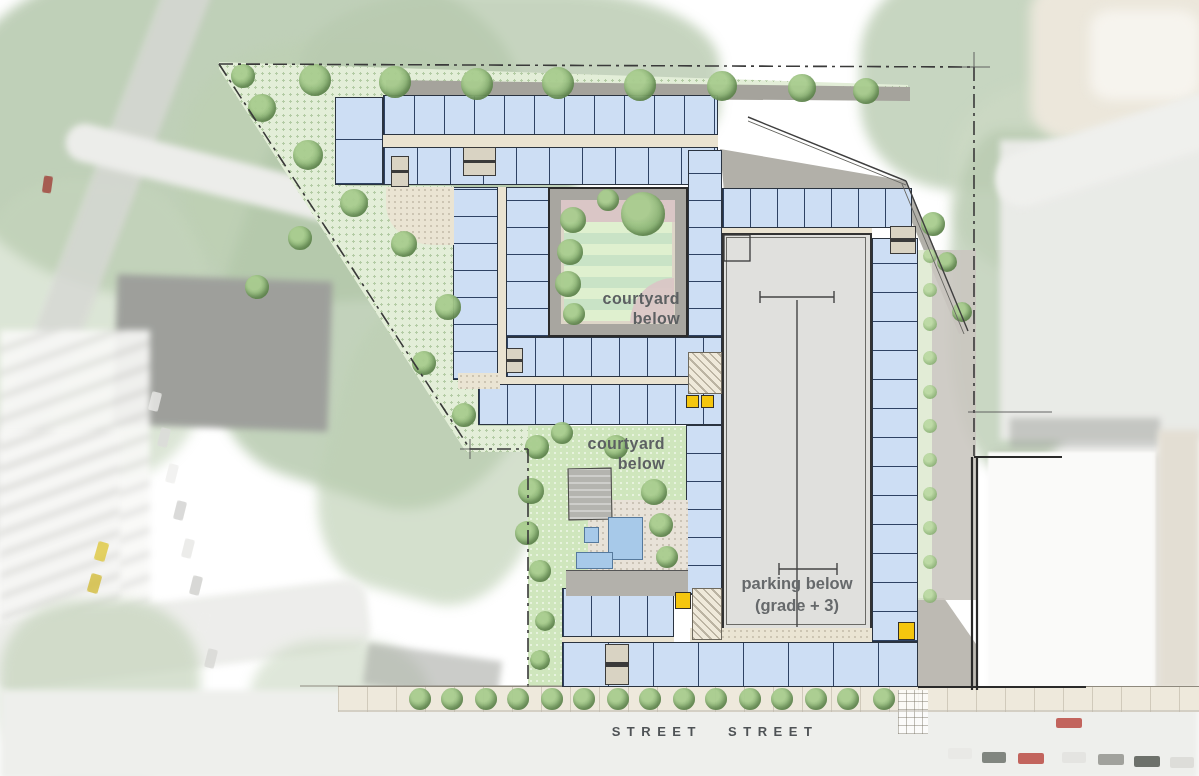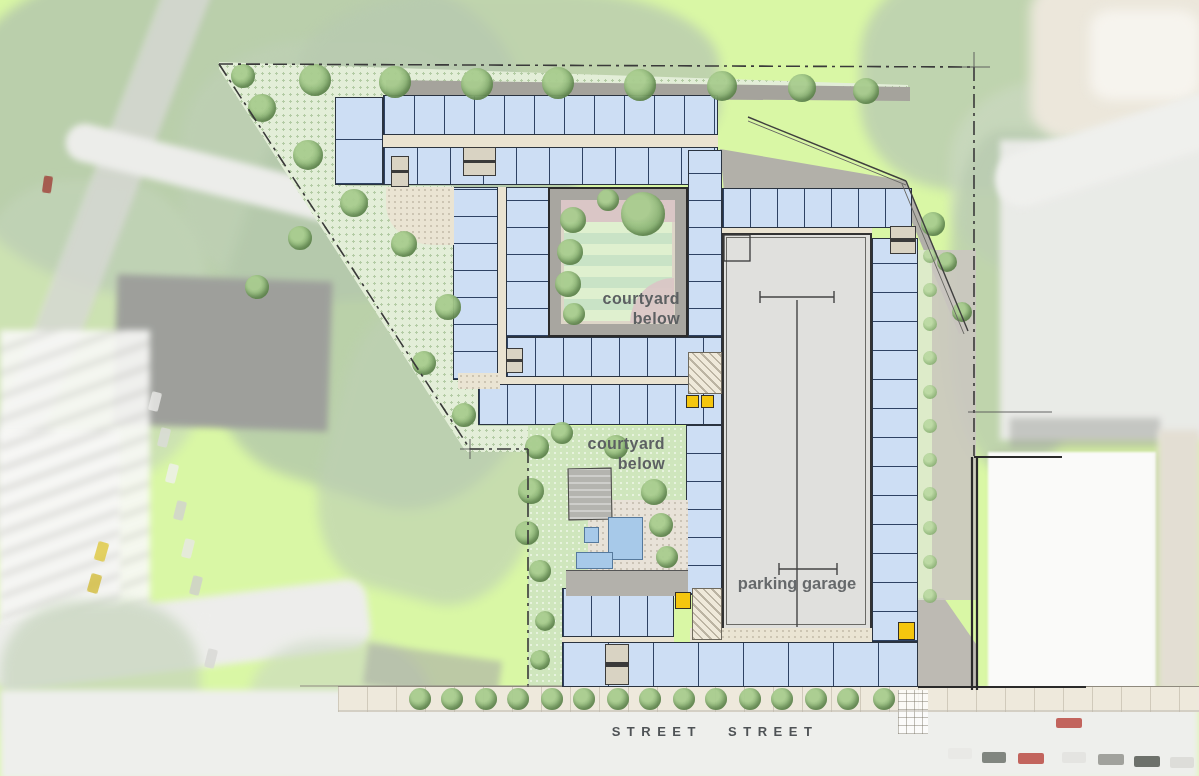--- a/index.html
+++ b/index.html
@@ -4,21 +4,21 @@
 <style>
   :root{
     --unit:#cddef4; --uline:#2e4263; --outline:#2a3340; --corridor:#eae3d1;
     --garfill:#e0e0dd; --roof:#a5a39c; --frame:#a8a6a0; --stipple:#e3eed8;
     --lawn:#cfe6bd; --lawnst:#dff0cf; --tree:#7ca768; --treeL:#a9cd8f;
     --paving:#eae4d3; --pink:#dac6c6; --water:#a7c9e9; --yellow:#f5c60e;
     --lbl:#5c6062; --slbl:#4f5356;
   }
   html,body{margin:0;padding:0;background:#dfe1dc;}
   #stage{position:relative;width:1199px;height:776px;overflow:hidden;
-    font-family:"Liberation Sans",sans-serif;background:#bef264;}
+    font-family:"Liberation Sans",sans-serif;background:#ffffff;}
   .abs{position:absolute;box-sizing:border-box;}
   
   #photo{position:absolute;inset:0;z-index:1;}
   .pb{position:absolute;filter:blur(6px);border-radius:40%;}
   .pbs{position:absolute;filter:blur(3px);}
   #wash{position:absolute;inset:0;background:rgba(255,255,255,.42);}
   #cars{position:absolute;inset:0;z-index:2;pointer-events:none;}
   .car{position:absolute;border-radius:2px;opacity:.8;filter:blur(.4px);}
   
   #stipple{position:absolute;inset:0;z-index:3;background-color:var(--stipple);
@@ -291,17 +291,18 @@
 
   <div class="lbl cylbl" style="left:560px;top:289px;width:120px;">
     <div>courtyard</div>
     <div>below</div>
   </div>
   <div class="lbl cylbl" style="left:545px;top:434px;width:120px;">
     <div>courtyard</div>
     <div>below</div>
   </div>
   <div class="lbl" id="garlbl" style="left:697px;top:572px;width:200px;">
-    <div>parking garage</div>
+    <div>parking below</div>
+    <div>(grade + 3)</div>
   </div>
   <div class="lbl" id="streetlbl" style="left:585px;top:724px;width:260px;">STREET STREET</div>
 
 </div>
 
 </body></html>

